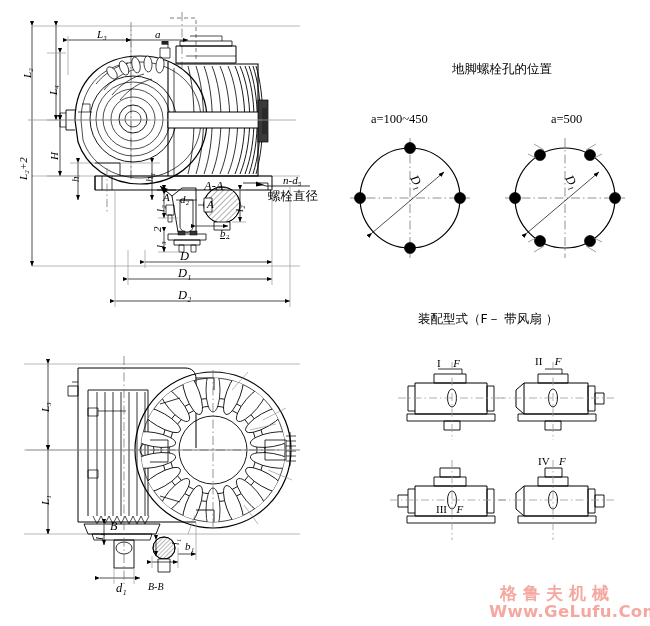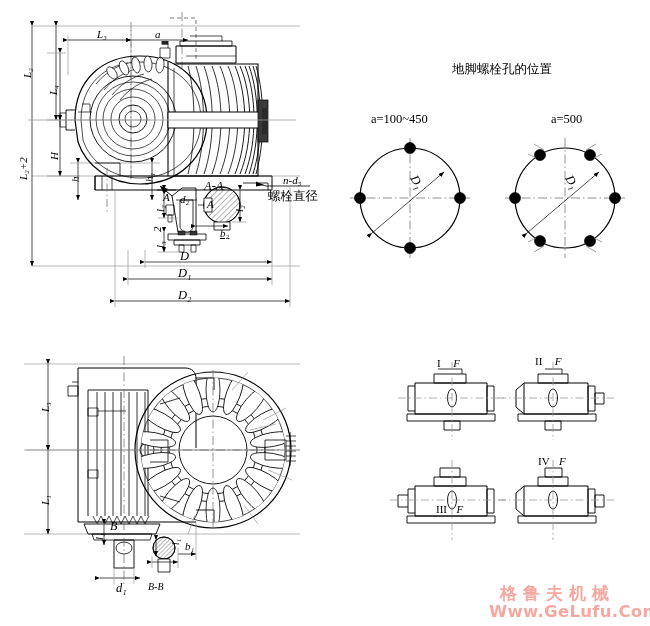--- a/index.html
+++ b/index.html
@@ -583,20 +583,21 @@
   <div class="lbl up" style="left:172px; top:545px; transform:rotate(-90deg); font-size:9.5px;">l₁</div>
   <div class="lbl" style="left:116px; top:582px; font-size:12.5px;">d₁</div>
   <div class="lbl" style="left:148px; top:582px; font-size:10px;">B-B</div>
 
   <div class="cn" style="left:437px; top:63px;margin-left:15px;">地脚螺栓孔的位置</div>
   <div class="lbl" style="left:371px; top:113px; font-size:12.5px; font-style:normal;">a=100~450</div>
   <div class="lbl" style="left:551px; top:113px; font-size:12.5px; font-style:normal;">a=500</div>
   <div class="lbl" style="left:410px; top:176px; font-size:12.5px; transform:rotate(60deg);">D₁</div>
   <div class="lbl" style="left:565px; top:176px; font-size:12.5px; transform:rotate(60deg);">D₁</div>
 
+  <div class="cn" style="left:418px; top:313px;">装配型式（F－ 带风扇 ）</div>
 
   <div class="rom" style="left:437px; top:357px;font-family:Liberation Serif, serif;">
     <span>I</span>
     <span style="display:inline-block;width:7px;"></span>
     <span style="font-style:italic;">F</span>
   </div>
   <div class="rom" style="left:535px; top:355px;">
     <span>II</span>
     <span style="display:inline-block;width:7px;"></span>
     <span style="font-style:italic;">F</span>

